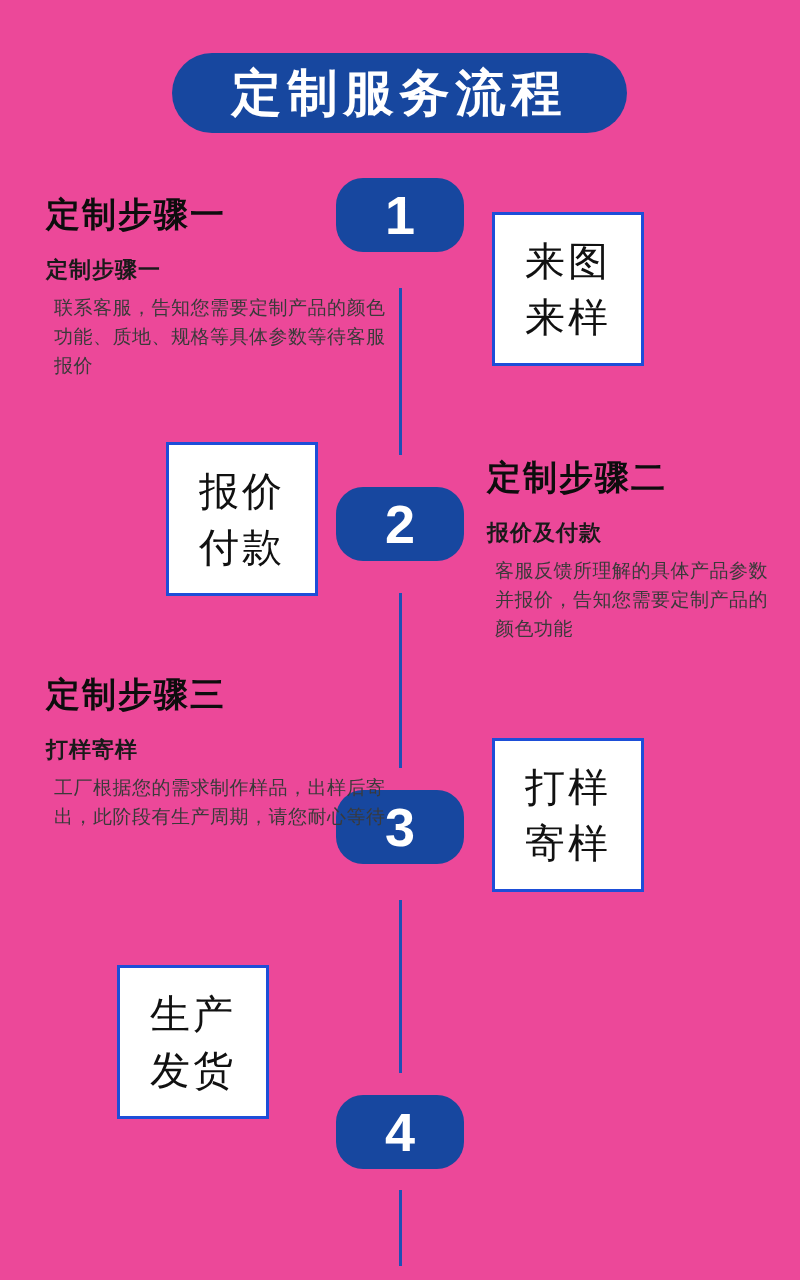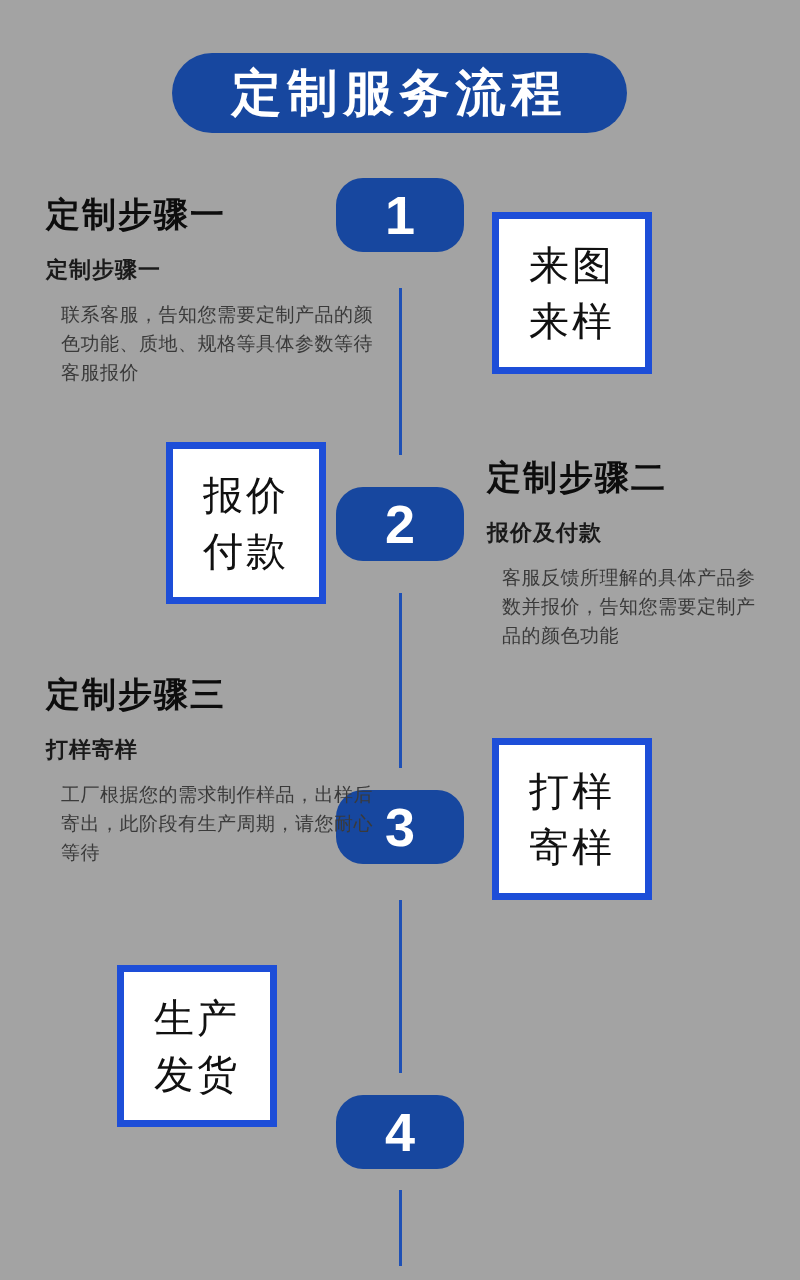--- a/index.html
+++ b/index.html
@@ -1,19 +1,19 @@
 <!DOCTYPE html>
 <html><head>
 <meta charset="utf-8">
 <style>
   html,body{margin:0;padding:0;background:#ffffff;}
   .canvas{
     position:relative;
     width:800px;height:1280px;
-    background:#a3a3a3;
+    background:#ec4899;
     overflow:hidden;
     font-family:"Liberation Sans","DejaVu Sans",sans-serif;
     color:#111111;
   }
   .title-pill{
     position:absolute;left:172px;top:53px;width:455px;height:80px;
     background:#17479f;border-radius:42px;
     display:flex;align-items:center;justify-content:center;
   }
   .title-pill span{
@@ -24,40 +24,40 @@
     position:absolute;left:399px;width:3px;background:#1e50b5;
   }
   .badge{
     position:absolute;left:336px;width:128px;height:74px;
     background:#17479f;border-radius:27px;
     display:flex;align-items:center;justify-content:center;
     color:#ffffff;font-size:54px;font-weight:bold;
   }
   .label-box{
     position:absolute;width:146px;height:148px;
-    border:7px solid #1d4ed8;background:#ffffff;
+    border:3px solid #1d4ed8;background:#ffffff;
     display:flex;align-items:center;justify-content:center;
     text-align:center;
   }
   .label-box span{
     font-size:40px;line-height:1.4;letter-spacing:3px;color:#111111;
     white-space:pre-line;
   }
   .textblock{position:absolute;}
   .step-heading{
     font-size:34px;font-weight:bold;color:#0d0d0d;letter-spacing:2px;
     margin:0 0 17px 0;white-space:nowrap;
   }
   .step-sub{
     font-size:22px;font-weight:bold;color:#1a1a1a;letter-spacing:1px;
     margin:0 0 7px 0;white-space:nowrap;
   }
   .step-body{
     font-size:19px;line-height:29px;color:#3a3a3a;letter-spacing:0.5px;
-    margin:15px;
+    margin:8px;
   }
 </style>
 </head>
 <body>
 
 <div class="canvas">
 
   <div class="title-pill">
     <span>定制服务流程</span>
   </div>

